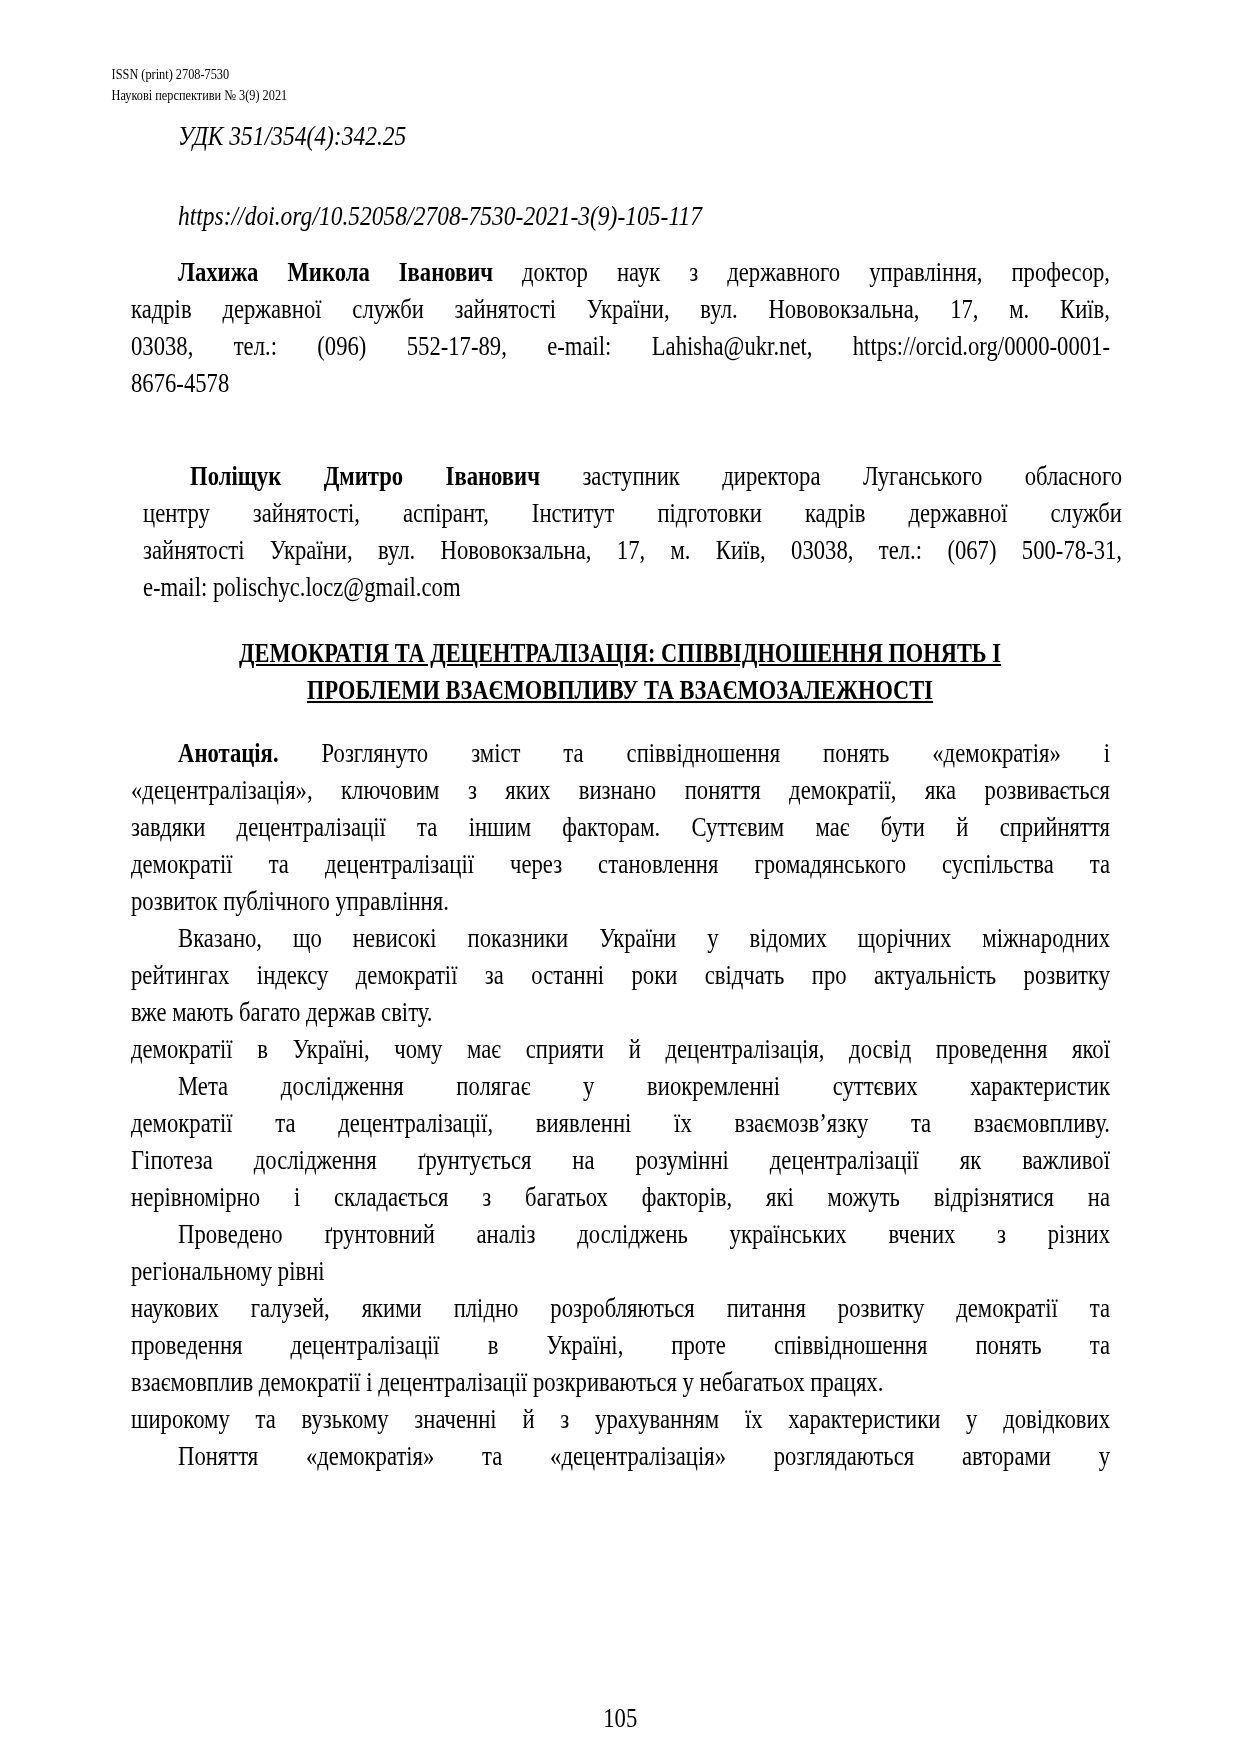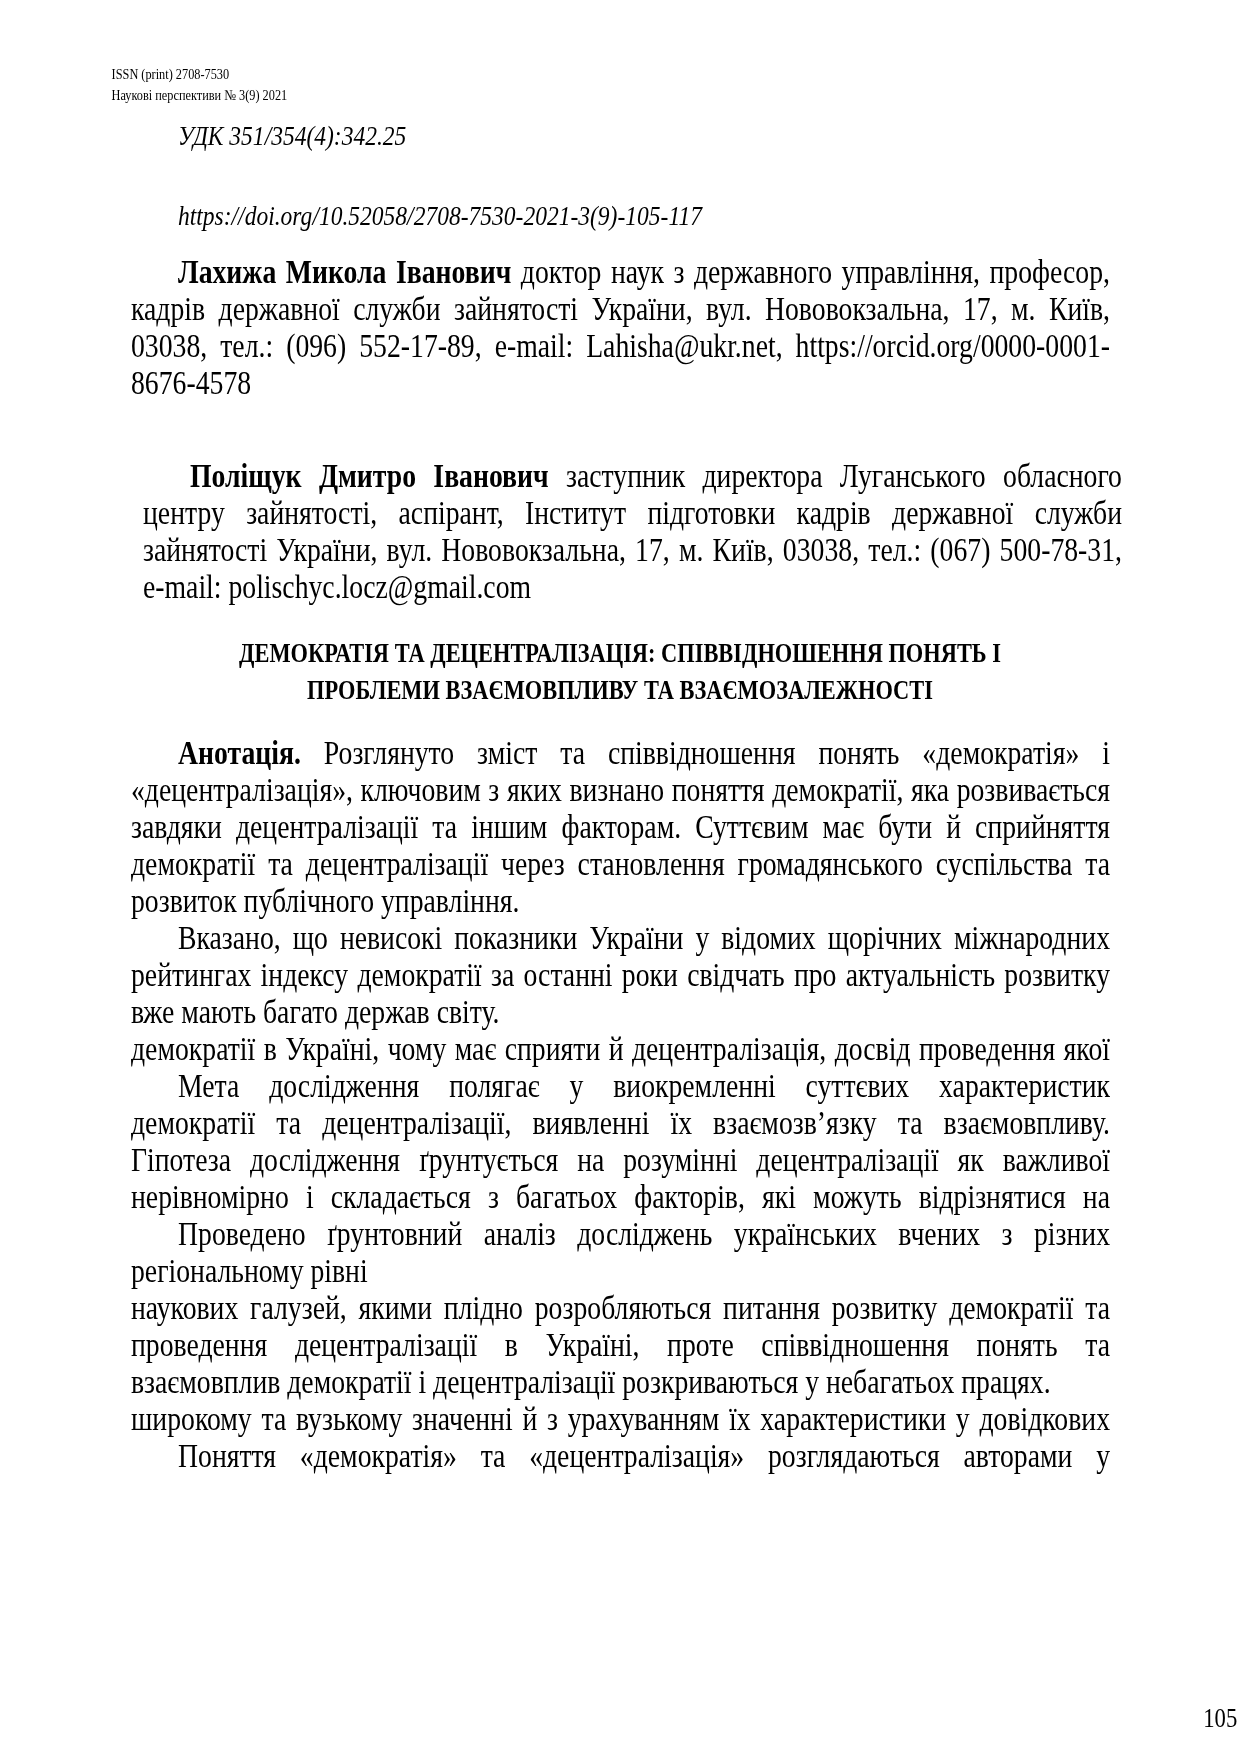--- a/index.html
+++ b/index.html
@@ -4,28 +4,28 @@
 <style>
   html, body { margin:0; padding:0; background:#ffffff; }
   body { width:1240px; height:1754px; position:relative; overflow:hidden; color:#000; }
   .serif { font-family: "Liberation Serif", "DejaVu Serif", serif; }
   .header { position:absolute; top:64px; left:0; width:1240px; text-align:left; font-size:15px; line-height:21px; }
   .header div { transform: scaleX(0.82); transform-origin: 620px 0; white-space:nowrap; }
   .meta { position:absolute; left:178px; font-style:italic; font-size:28px; white-space:nowrap; transform:scaleX(0.84); transform-origin:0 0; }
   .udc { top:120px; }
   .doi { top:200px; }
   .block { position:absolute; left:131px; width:979px; }
-  .line { height:37px; line-height:37px; font-size:33px; white-space:nowrap; overflow:visible; position:relative; }
+  .line { height:37px; line-height:37px; font-size:27px; white-space:nowrap; overflow:visible; position:relative; }
   .line .txt { display:inline-block; transform-origin:0 0; transform:scaleX(0.84); }
   .justify .txt { display:block; text-align:justify; text-align-last:justify; width:calc(100% / 0.84); }
   .ind { padding-left:47px; }
   .ind.justify .txt { width:calc((100% ) / 0.84); }
   .title { position:absolute; left:0; width:1240px; text-align:center; font-weight:bold; font-size:28px; line-height:37px; }
   .title div { transform:scaleX(0.8); transform-origin:620px 0; white-space:nowrap; }
-  .pagenum { position:absolute; top:1703px; left:0; width:1240px; text-align:right; font-size:27px; }
+  .pagenum { position:absolute; top:1703px; left:0; width:1240px; text-align:center; font-size:27px; }
   .pagenum span { display:inline-block; transform:scaleX(0.84); }
   b { font-weight:bold; }
 </style>
 </head>
 <body class="serif">
 
 <div class="header">
   <div>ISSN (print) 2708-7530</div>
   <div>Наукові перспективи № 3(9) 2021</div>
 </div>
@@ -52,21 +52,21 @@
     </div>
   <div class="line justify">
       <span class="txt">центру зайнятості, аспірант, Інститут підготовки кадрів державної служби</span>
     </div>
   <div class="line justify">
       <span class="txt">зайнятості України, вул. Нововокзальна, 17, м. Київ, 03038, тел.: (067) 500-78-31,</span>
     </div>
   <div class="line"><span class="txt">e-mail: polischyc.locz@gmail.com</span></div>
 </div>
 
-<div class="title" style="top:634px;">
+<div class="title" style="top:634px;text-decoration:underline;">
   <div>ДЕМОКРАТІЯ ТА ДЕЦЕНТРАЛІЗАЦІЯ: СПІВВІДНОШЕННЯ ПОНЯТЬ І</div>
   <div>ПРОБЛЕМИ ВЗАЄМОВПЛИВУ ТА ВЗАЄМОЗАЛЕЖНОСТІ</div>
 </div>
 
 <div class="block" style="top:735px;">
   <div class="line ind justify">
       <span class="txt"><b>Анотація.</b><span>  Розглянуто зміст  та співвідношення понять «демократія» і</span></span>
     </div>
   <div class="line justify">
       <span class="txt">«децентралізація», ключовим з яких визнано поняття демократії, яка розвивається</span>

